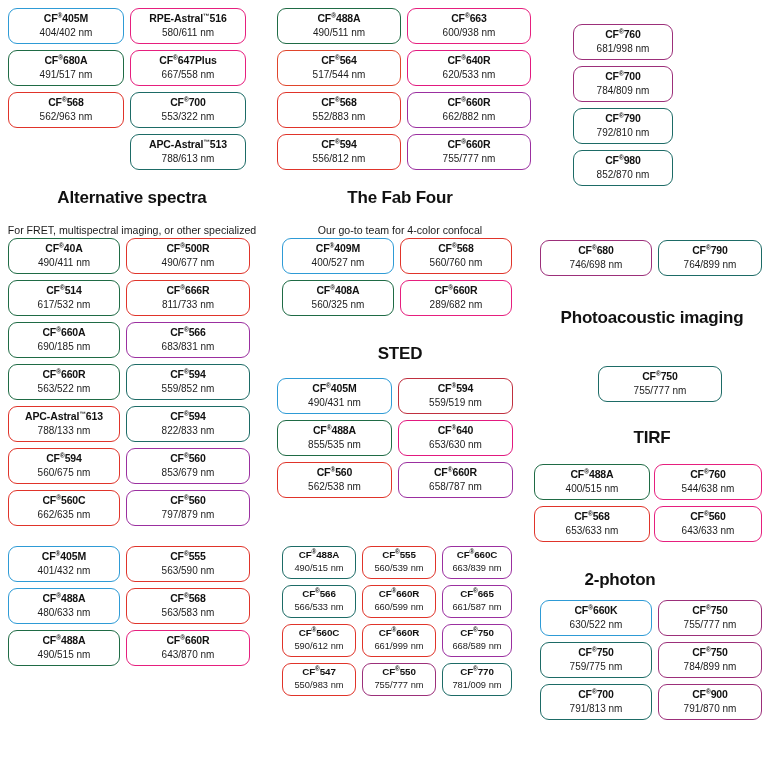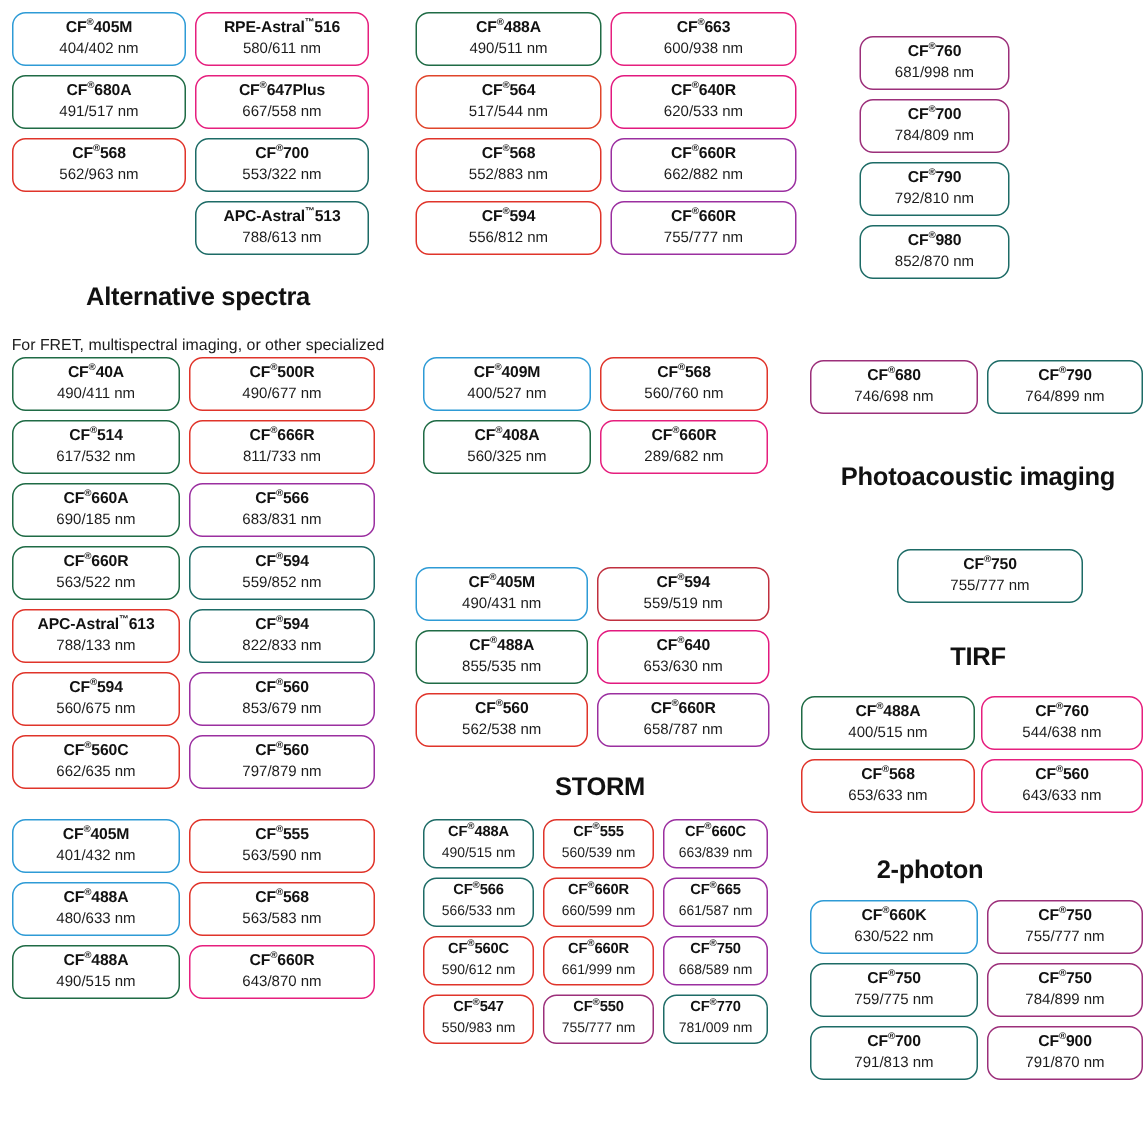--- a/index.html
+++ b/index.html
@@ -281,20 +281,24 @@
       <div class="pill" style="border-color: rgb(155, 47, 160);">
         <div class="nm">CF<sup>®</sup>560</div>
         <div class="wl">853/679 nm</div>
       </div>
       <div class="pill" style="border-color: rgb(155, 47, 160);">
         <div class="nm">CF<sup>®</sup>560</div>
         <div class="wl">797/879 nm</div>
       </div>
     </div>
 
+  <div class="block" id="fab-head">
+    <div class="sec-title">The Fab Four</div>
+    <div class="sec-sub">Our go-to team for 4-color confocal</div>
+  </div>
   <div class="block vstack" id="fab-colA">
       <div class="pill" style="border-color: rgb(46, 155, 214);">
         <div class="nm">CF<sup>®</sup>409M</div>
         <div class="wl">400/527 nm</div>
       </div>
       <div class="pill" style="border-color: rgb(31, 107, 69);">
         <div class="nm">CF<sup>®</sup>408A</div>
         <div class="wl">560/325 nm</div>
       </div>
     </div>
@@ -302,20 +306,23 @@
       <div class="pill" style="border-color: rgb(224, 52, 42);">
         <div class="nm">CF<sup>®</sup>568</div>
         <div class="wl">560/760 nm</div>
       </div>
       <div class="pill" style="border-color: rgb(230, 31, 126);">
         <div class="nm">CF<sup>®</sup>660R</div>
         <div class="wl">289/682 nm</div>
       </div>
     </div>
 
+  <div class="block" id="sted-head">
+    <div class="sec-title">STED</div>
+  </div>
   <div class="block vstack" id="sted-colA">
       <div class="pill" style="border-color: rgb(46, 155, 214);">
         <div class="nm">CF<sup>®</sup>405M</div>
         <div class="wl">490/431 nm</div>
       </div>
       <div class="pill" style="border-color: rgb(31, 107, 69);">
         <div class="nm">CF<sup>®</sup>488A</div>
         <div class="wl">855/535 nm</div>
       </div>
       <div class="pill" style="border-color: rgb(224, 52, 42);">
@@ -360,23 +367,20 @@
       <div class="pill" style="border-color: rgb(224, 52, 42);">
         <div class="nm">CF<sup>®</sup>568</div>
         <div class="wl">563/583 nm</div>
       </div>
       <div class="pill" style="border-color: rgb(230, 31, 126);">
         <div class="nm">CF<sup>®</sup>660R</div>
         <div class="wl">643/870 nm</div>
       </div>
     </div>
 
-  <div class="block" id="storm-head">
-    <div class="sec-title">STORM</div>
-  </div>
   <div class="block vstack storm" id="storm-colA">
       <div class="pill" style="border-color: rgb(29, 107, 102);">
         <div class="nm">CF<sup>®</sup>488A</div>
         <div class="wl">490/515 nm</div>
       </div>
       <div class="pill" style="border-color: rgb(29, 107, 102);">
         <div class="nm">CF<sup>®</sup>566</div>
         <div class="wl">566/533 nm</div>
       </div>
       <div class="pill" style="border-color: rgb(224, 52, 42);">

